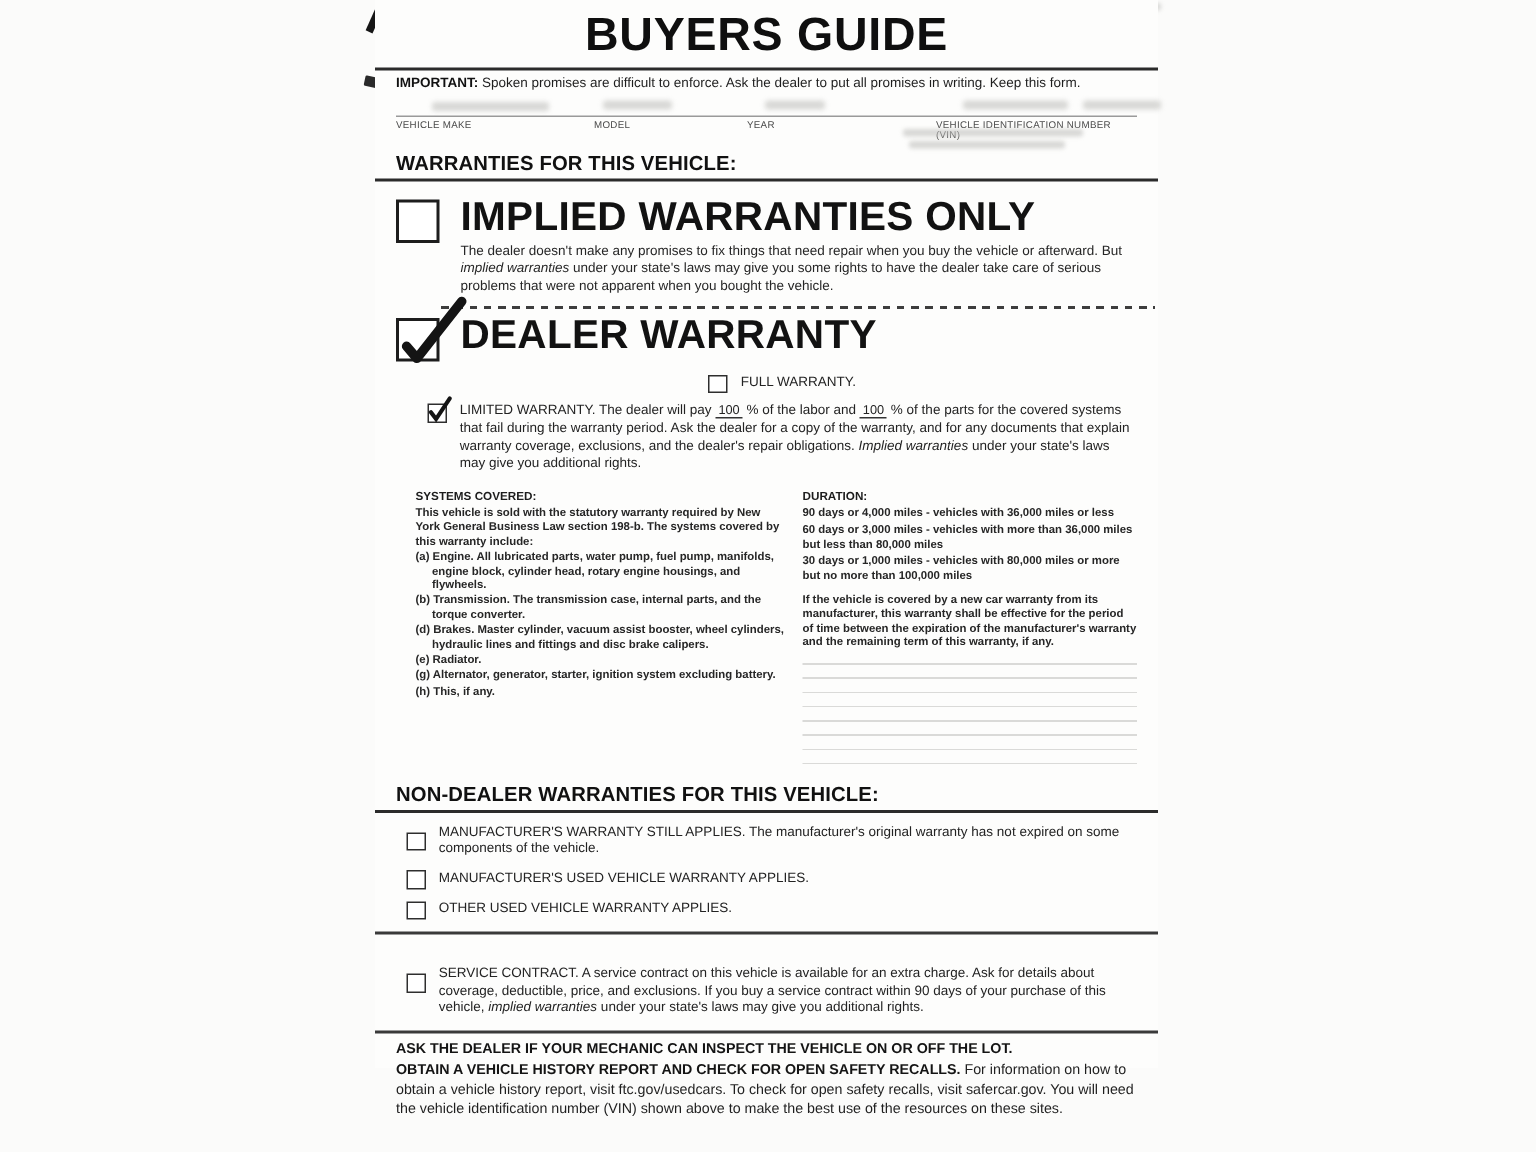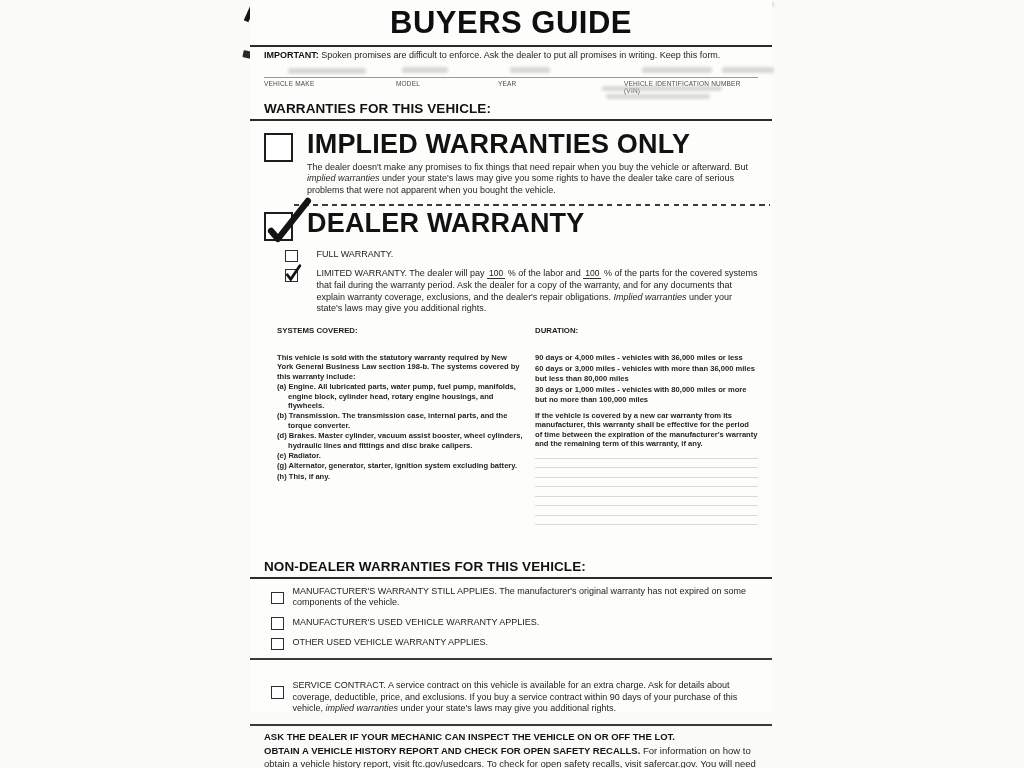--- a/index.html
+++ b/index.html
@@ -37,30 +37,30 @@
   .big-heading{font-size:27px;font-weight:bold;color:#121212;letter-spacing:.2px;line-height:1.1;}
   .big-box svg{position:absolute;left:-3px;top:-17px;width:46px;height:47px;overflow:visible;display:none;}
   .big-box.checked svg{display:block;}
 
   .body-text{font-size:9px;line-height:1.3;color:#262626;margin:2px 0 0 39px;max-width:468px;}
   .it{font-style:italic;}
 
   .dash-sep{height:2px;margin:7px 2px 0 44px;
     background:repeating-linear-gradient(90deg,#3d3d3d 0 5px,transparent 5px 9.5px);}
 
-  .sub-row{display:flex;gap:19px;margin:8px 0 0 21px;font-size:9px;line-height:1.3;color:#232323;}
+  .sub-row{display:flex;gap:9px;margin:8px 0 0 21px;font-size:9px;line-height:1.3;color:#232323;justify-content:center;}
   .small-box{width:10.5px;height:10.5px;border:1.5px solid #2e2e2e;flex:none;margin-top:1px;position:relative;background:#fff;}
   .small-box svg{position:absolute;left:-1px;top:-6px;width:16px;height:17px;overflow:visible;display:none;}
   .small-box.checked svg{display:block;}
   .pct{border-bottom:1px solid #333;padding:0 2px;font-size:8.5px;}
 
   .cols{display:flex;margin:11px 14px 0 27px;gap:12px;}
   .colL{width:246px;flex:none;}
   .colR{flex:1;}
-  .col-head{font-size:7.8px;font-weight:bold;color:#1c1c1c;margin-bottom:18px;}
+  .col-head{font-size:7.8px;font-weight:bold;color:#1c1c1c;margin-bottom:2px;}
   .col-txt{font-size:7.6px;font-weight:bold;line-height:1.24;color:#262626;}
   .sys-item{padding-left:11px;text-indent:-11px;margin-top:1px;}
   .dur-item{margin-bottom:2px;}
   .dur-note{margin-top:7px;}
   .ruled{margin-top:9px;height:72px;
     background:repeating-linear-gradient(#dadad8 0 1px,transparent 1px 9.5px);}
 
   .nd-item{display:flex;gap:9px;margin:7px 0 0 21px;font-size:9px;line-height:1.3;color:#232323;align-items:center;}
   .note{font-size:9px;line-height:1.3;color:#262626;margin:8px 0 0 21px;max-width:486px;}
 
@@ -181,21 +181,21 @@
     <div class="colR">
       <div class="col-head">DURATION:</div>
       <div class="col-txt dur-item">90 days or 4,000 miles - vehicles with 36,000 miles or less</div>
       <div class="col-txt dur-item">60 days or 3,000 miles - vehicles with more than 36,000 miles but less than 80,000 miles</div>
       <div class="col-txt dur-item">30 days or 1,000 miles - vehicles with 80,000 miles or more but no more than 100,000 miles</div>
       <div class="col-txt dur-note">If the vehicle is covered by a new car warranty from its manufacturer, this warranty shall be effective for the period of time between the expiration of the manufacturer's warranty and the remaining term of this warranty, if any.</div>
       <div class="ruled"></div>
     </div>
   </div>
 
-  <div class="warr-heading" style="margin-top:29px;">NON-DEALER WARRANTIES FOR THIS VEHICLE:</div>
+  <div class="warr-heading" style="margin-top:8px;">NON-DEALER WARRANTIES FOR THIS VEHICLE:</div>
   <hr class="rule-heavy">
 
   <div class="nd-item">
     <span class="small-box">
       
     </span>
     <div style="max-width:468px;">
       <span>MANUFACTURER'S WARRANTY STILL APPLIES.</span>
       <span>The manufacturer's original warranty has not expired on some components of the vehicle.</span>
     </div>

